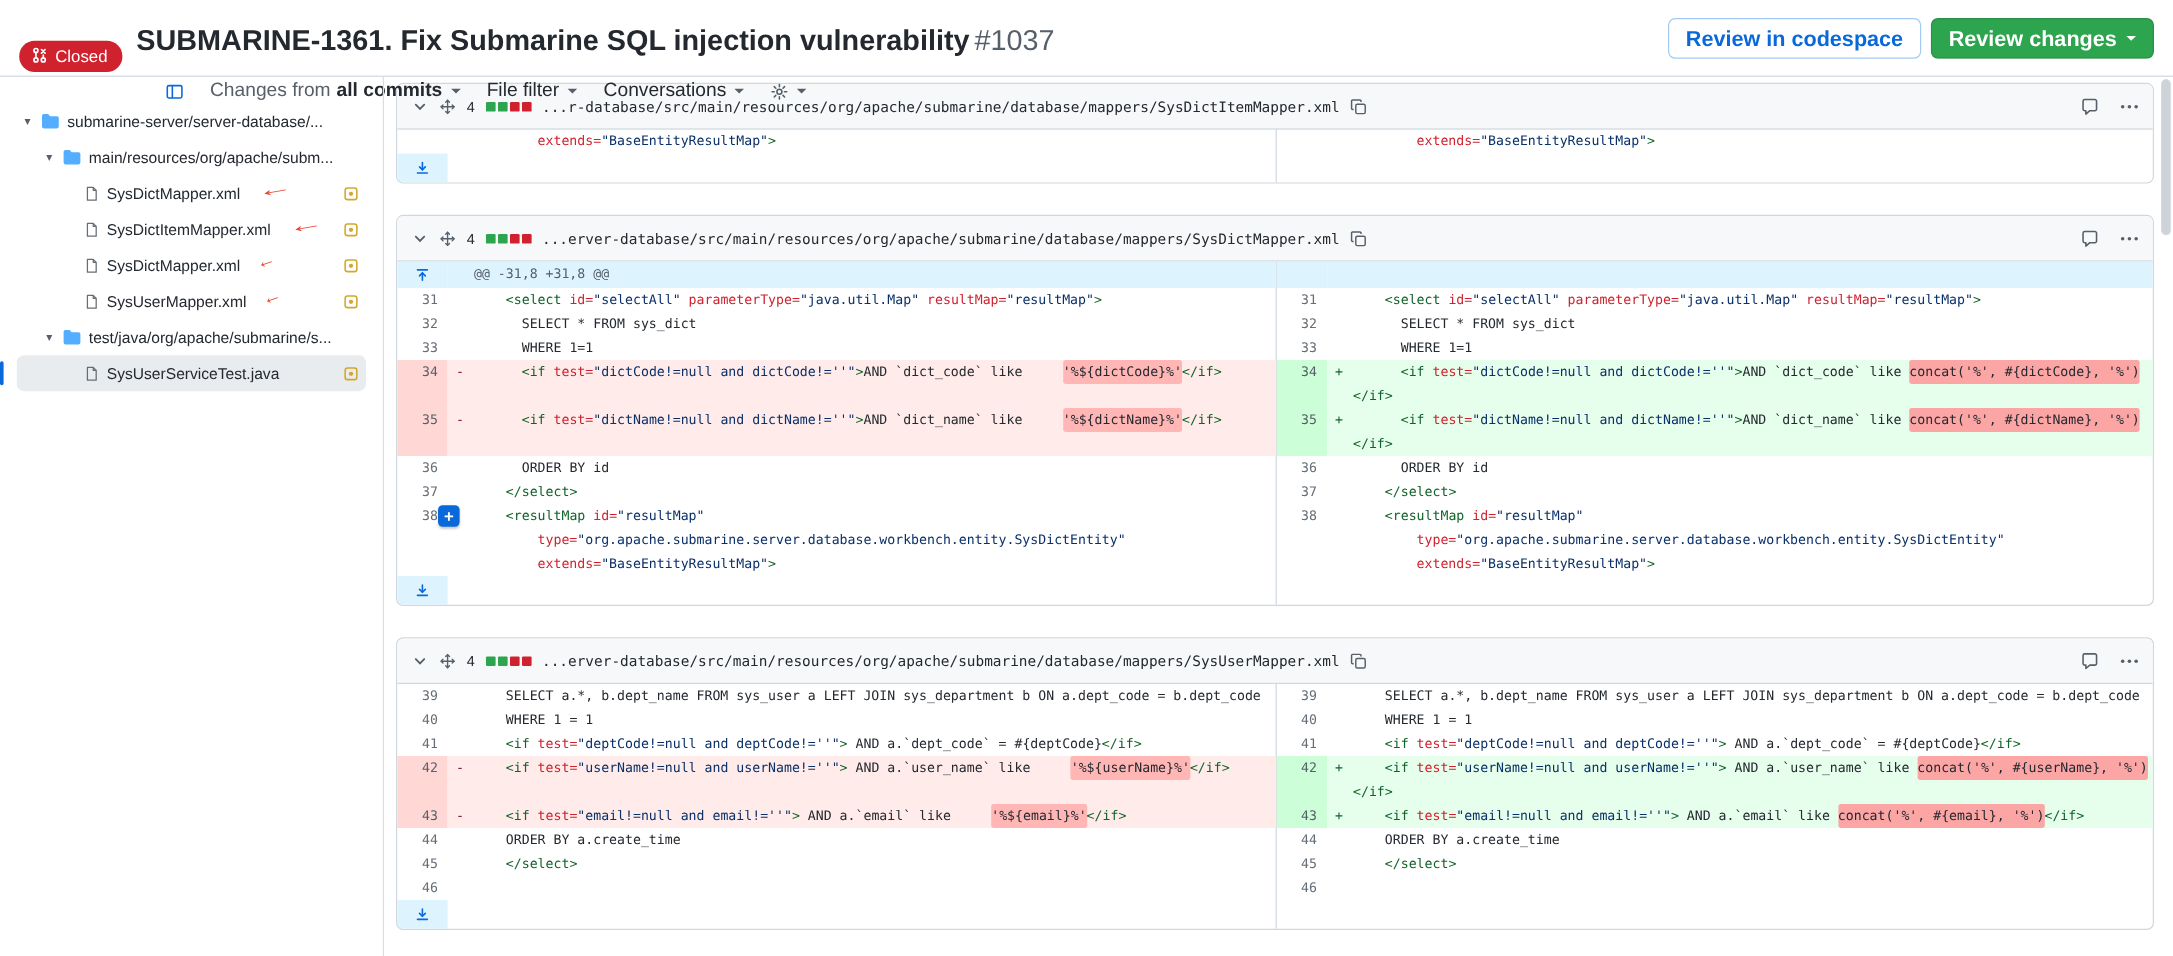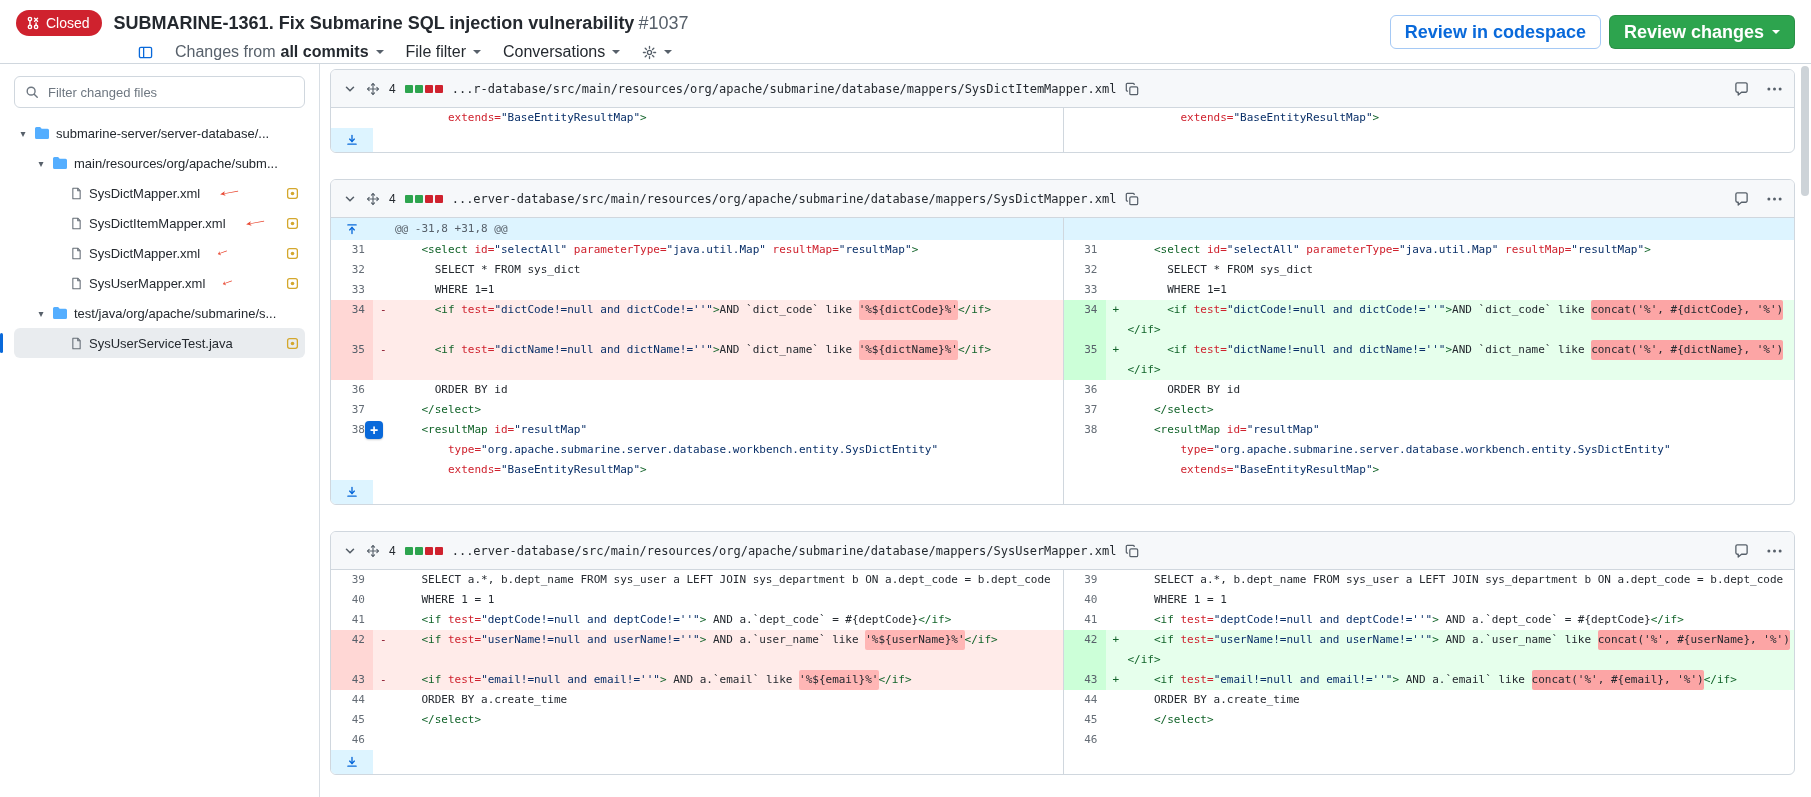--- a/index.html
+++ b/index.html
@@ -5,23 +5,23 @@
   * { box-sizing: border-box; }
   html,body { margin:0; padding:0; }
   body {
     width:1811px; height:797px; overflow:hidden;
     font-family:"Liberation Sans", sans-serif;
     color:#24292f; background:#ffffff; font-size:13px;
   }
   
   .app-header { position:relative; height:64px; border-bottom:1px solid #d0d7de; background:#fff; }
   .hrow1 { display:flex; align-items:center; gap:12px; padding:10px 16px 0 16px; }
-  .badge { display:inline-flex; align-items:center; gap:6px; background:#cf222e; color:#fff;
-           border-radius:2em; padding:5px 12px 5px 10px; font-size:14px; font-weight:500; line-height:16px; }
-  .title { margin:0; font-size:18px; font-weight:600; line-height:24px; white-space:nowrap; }
+  .badge { display:inline-flex; align-items:flex-start; gap:6px; background:#cf222e; color:#fff;
+           border-radius:2em; padding:5px 12px 5px 10px; font-size:14px; font-weight:500; line-height:16px;margin-top:24px; }
+  .title { margin:0; font-size:24px; font-weight:600; line-height:24px; white-space:nowrap; }
   .pr-number { color:#57606a; font-weight:400; margin-left:4px; }
   .hrow2 { display:flex; align-items:center; gap:22px; padding:7px 16px 0 138px; font-size:16px; color:#24292f; }
   .tb-item { display:inline-flex; align-items:center; gap:5px; cursor:pointer; }
   .muted { color:#57606a; }
   .semib { font-weight:600; }
   .caret { width:0; height:0; border-left:4px solid transparent; border-right:4px solid transparent;
            border-top:4px solid #57606a; display:inline-block; margin-left:2px; }
   .header-actions { position:absolute; top:15px; right:16px; display:flex; gap:8px; }
   .btn { border-radius:6px; padding:6px 14px; font-size:18px; font-weight:700; line-height:20px;
          display:inline-flex; align-items:center; gap:6px; cursor:pointer; }
@@ -72,21 +72,21 @@
   .num { width:42px; flex:none; text-align:right; padding-right:8px; color:#656d76; font-size:11px;
          position:relative; cursor:pointer; }
   .code { flex:1; white-space:pre-wrap; overflow-wrap:anywhere; padding-left:22px; position:relative;
           min-height:20px; }
   .sign { position:absolute; left:7px; top:0; width:10px; }
   .sign.minus { color:#82071e; } .sign.plus { color:#116329; }
   .del-bg { background:#ffebe9; } .del-num { background:#ffd7d5; color:#57606a; }
   .add-bg { background:#e6ffec; } .add-num { background:#ccffd8; color:#57606a; }
   .seg-p { color:#24292f; } .seg-t { color:#116329; display:inline-block; }
   .seg-a { color:#cf222e; } .seg-s { color:#0a3069; }
-  .seg-hd { background:rgba(255,129,130,.5); border-radius:2px; color:#24292f; display:inline-block; }
+  .seg-hd { background:rgba(255,129,130,.5); border-radius:2px; color:#24292f; display:inline-block;margin-left:27px; }
   .seg-ha { background:#fca5a5; border-radius:2px; color:#24292f; display:inline-block; }
   .d-row.hunk { height:22px; line-height:22px; }
   .hunk-gut { background:#ddf4ff; display:flex; align-items:center; justify-content:center; padding:0; }
   .hunk-code { background:#ddf4ff; color:#57606a; }
   .d-row.expand { height:24px; line-height:24px; }
   .expand-gut { background:#ddf4ff; display:flex; align-items:center; justify-content:center; padding:0; }
   .plus-btn { position:absolute; right:-10px; top:1px; width:18px; height:18px; background:#0969da;
               border-radius:4px; color:#fff; display:flex; align-items:center; justify-content:center;
               font-size:14px; font-weight:bold; z-index:3; cursor:pointer;
               font-family:"Liberation Sans",sans-serif; box-shadow:0 1px 2px rgba(0,0,0,.2); }
@@ -148,29 +148,20 @@
     <button class="btn btn-codespace">Review in codespace</button>
     <button class="btn btn-review">
       <span>Review changes</span>
       <span class="caret"></span>
     </button>
   </div>
 </div>
 
 <div class="content">
   <aside class="sidebar">
-    <div class="filter-box">
-      <span style="display:inline-flex;">
-        <svg width="14" height="14" viewBox="0 0 16 16" fill="none" stroke="#6e7781" stroke-width="1.6" stroke-linecap="round">
-          <circle cx="7" cy="7" r="4.5"></circle>
-            <path d="M10.5 10.5L14 14"></path>
-        </svg>
-      </span>
-      <input type="text" placeholder="Filter changed files" style="">
-    </div>
     <div class="tree" id="file-tree">
         <div class="tree-row" style="padding-left: 4px;">
           <span class="chev">▾</span>
           <span class="fh-icon">
             <svg width="16" height="14" viewBox="0 0 16 14">
               <path d="M1 2.5A1.5 1.5 0 0 1 2.5 1h3.6l1.6 1.8h5.8A1.5 1.5 0 0 1 15 4.3v7.2a1.5 1.5 0 0 1-1.5 1.5h-11A1.5 1.5 0 0 1 1 11.5z" fill="#54aeff"></path>
             </svg>
           </span>
           <span class="tree-label">submarine-server/server-database/...</span>
           <span class="tree-spacer"></span>

